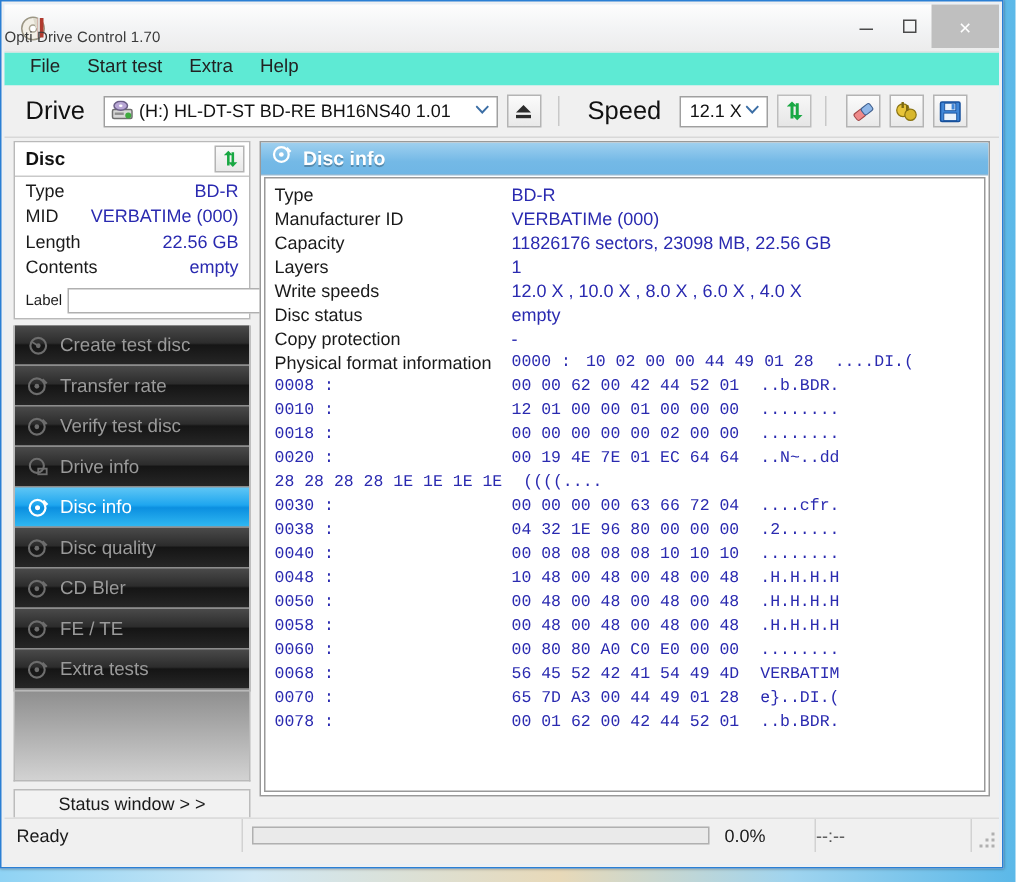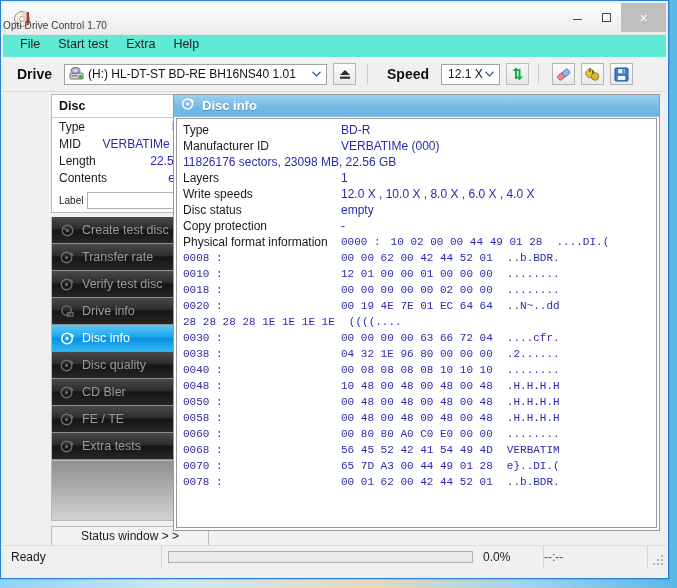--- a/index.html
+++ b/index.html
@@ -38,21 +38,21 @@
   
   .menubar{height:22px;display:flex;padding-left:9px;gap:2px;
            background:#5eead4;}
   .menu-item{font-size:12.5px;color:#222;padding:2px 8px;cursor:default;}
 
   
   .toolbar{
     height:34px;display:flex;align-items:center;padding:0 6px;gap:6px;
     background:#f0f0f0;border-bottom:1px solid #d8d8d8;
   }
-  .tb-label{font-size:14px;font-weight:bold;color:#111;padding:0 6px 0 8px;}
+  .tb-label{font-size:17px;font-weight:normal;color:#111;padding:0 6px 0 8px;}
   .combo{
     height:21px;border:1px solid #a0a0a0;background:#fff;
     display:flex;align-items:center;box-sizing:border-box;
     font-size:12px;color:#111;position:relative;
   }
   .combo.drive{width:263px;padding-left:4px;}
   .combo.speed{width:59px;padding-left:6px;}
   .combo .cb-arrow{position:absolute;right:5px;top:4px;color:#4a6fa5;font-size:10px;line-height:10px;}
   .drive-icon{width:15px;height:14px;margin-right:4px;flex:0 0 auto;}
   .combo .txt{white-space:nowrap;overflow:hidden;}
@@ -61,21 +61,21 @@
     display:flex;align-items:center;justify-content:center;box-sizing:border-box;
   }
   .tbtn.flat{border:1px solid #bdbdbd;background:linear-gradient(180deg,#f7f7f7,#e6e6e6);}
   .tb-sep{width:1px;height:20px;background:#c8c8c8;margin:0 5px;}
   .tb-sep2{width:1px;height:20px;background:#c8c8c8;margin:0 7px 0 3px;}
 
   
   .content{position:absolute;left:0;right:0;top:88px;bottom:42px;}
 
   
-  .leftpanel{position:absolute;left:6px;top:3px;width:158px;bottom:3px;margin-left:42px;}
+  .leftpanel{position:absolute;left:6px;top:3px;width:158px;bottom:3px;}
   .discbox{border:1px solid #b9b9b9;background:#fff;height:119px;box-sizing:border-box;position:relative;}
   .disc-head{height:22px;border-bottom:1px solid #c9c9c9;display:flex;align-items:center;
              padding:0 3px 0 7px;background:#fff;}
   .disc-head .t{font-size:12.5px;font-weight:bold;color:#111;flex:1;}
   .refbtn{width:20px;height:18px;border:1px solid #b4b4b4;background:linear-gradient(180deg,#fafafa,#e8e8e8);
           display:flex;align-items:center;justify-content:center;box-sizing:border-box;}
   .drow{display:flex;align-items:center;height:16px;padding:0 7px;font-size:12px;margin-top:1px;}
   .drow .k{color:#1a1a1a;flex:0 0 auto;}
   .drow .v{color:#2a2ab0;margin-left:auto;}
   .labelrow{display:flex;align-items:center;padding:0 5px 0 7px;height:22px;margin-top:3px;gap:4px;}
@@ -402,20 +402,21 @@
       <div class="panel-body">
         <div class="inforow">
           <span class="k">Type</span>
           <span class="v">BD-R</span>
         </div>
         <div class="inforow">
           <span class="k">Manufacturer ID</span>
           <span class="v">VERBATIMe (000)</span>
         </div>
         <div class="inforow">
+          <span class="k">Capacity</span>
           <span class="v">11826176 sectors, 23098 MB, 22.56 GB</span>
         </div>
         <div class="inforow">
           <span class="k">Layers</span>
           <span class="v">1</span>
         </div>
         <div class="inforow">
           <span class="k">Write speeds</span>
           <span class="v">12.0 X , 10.0 X , 8.0 X , 6.0 X , 4.0 X</span>
         </div>

